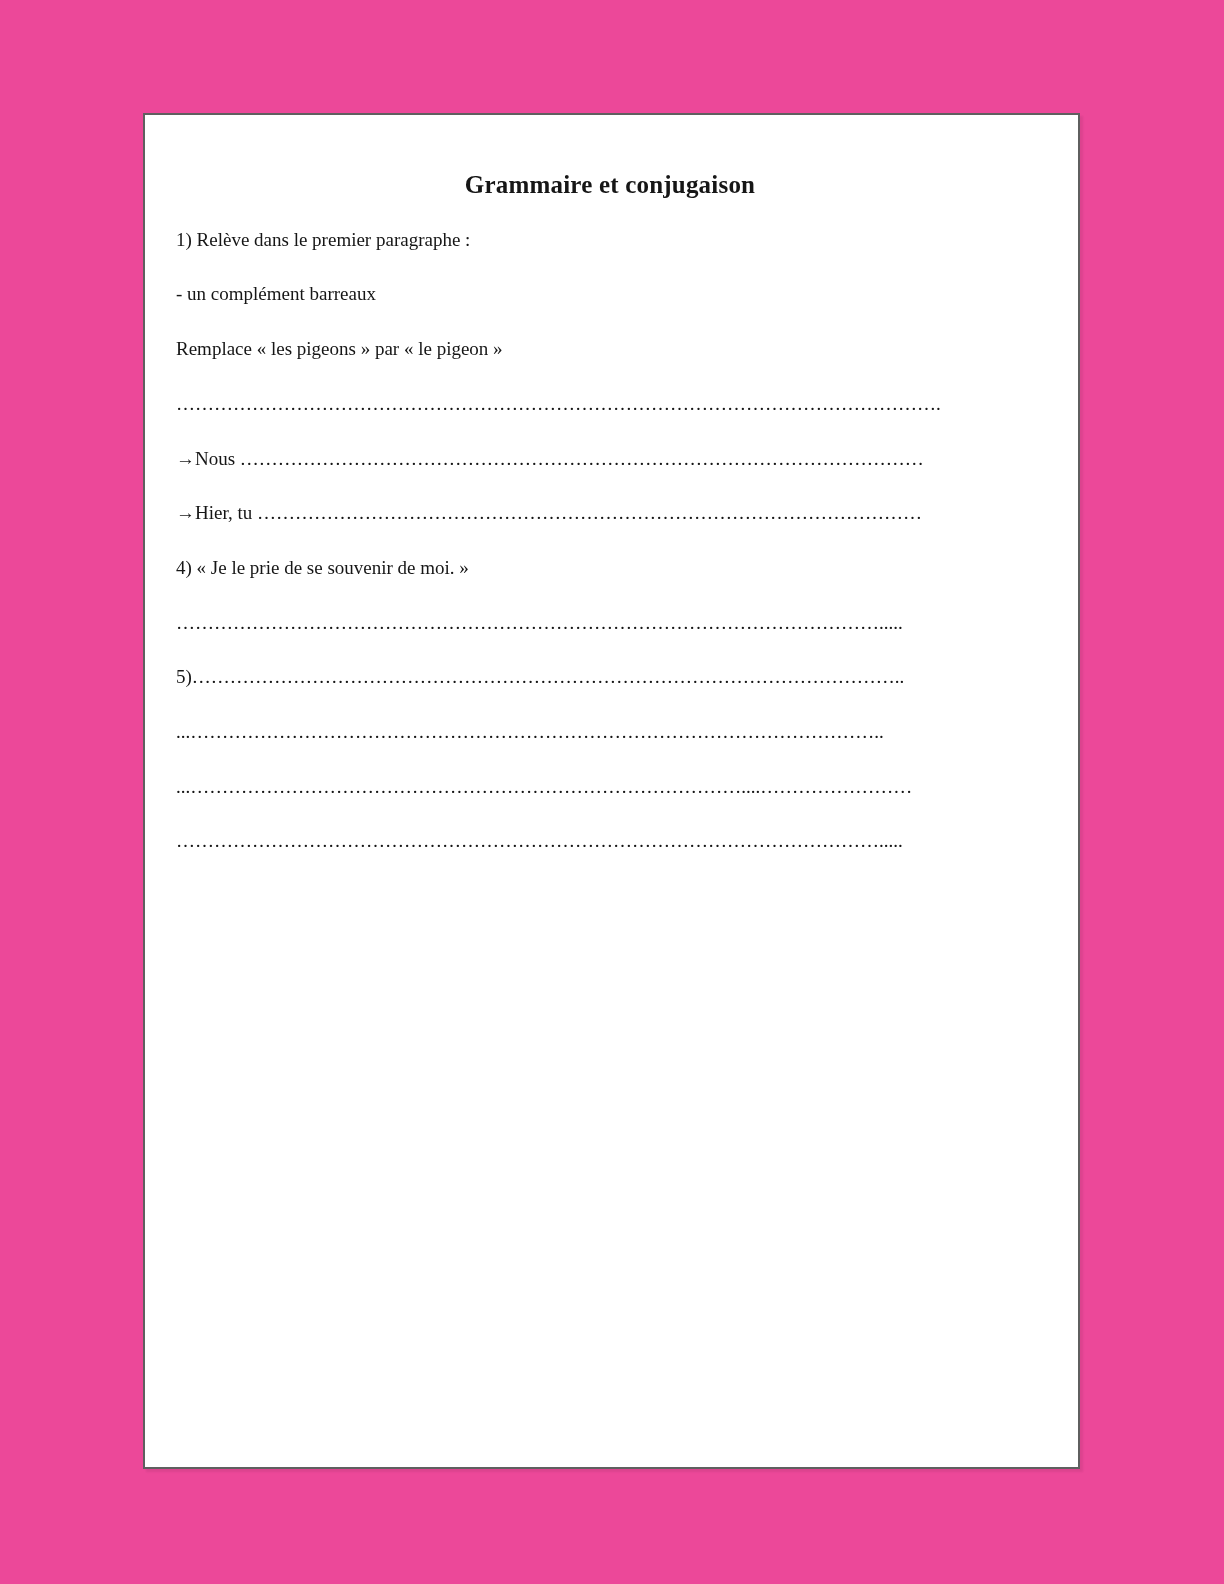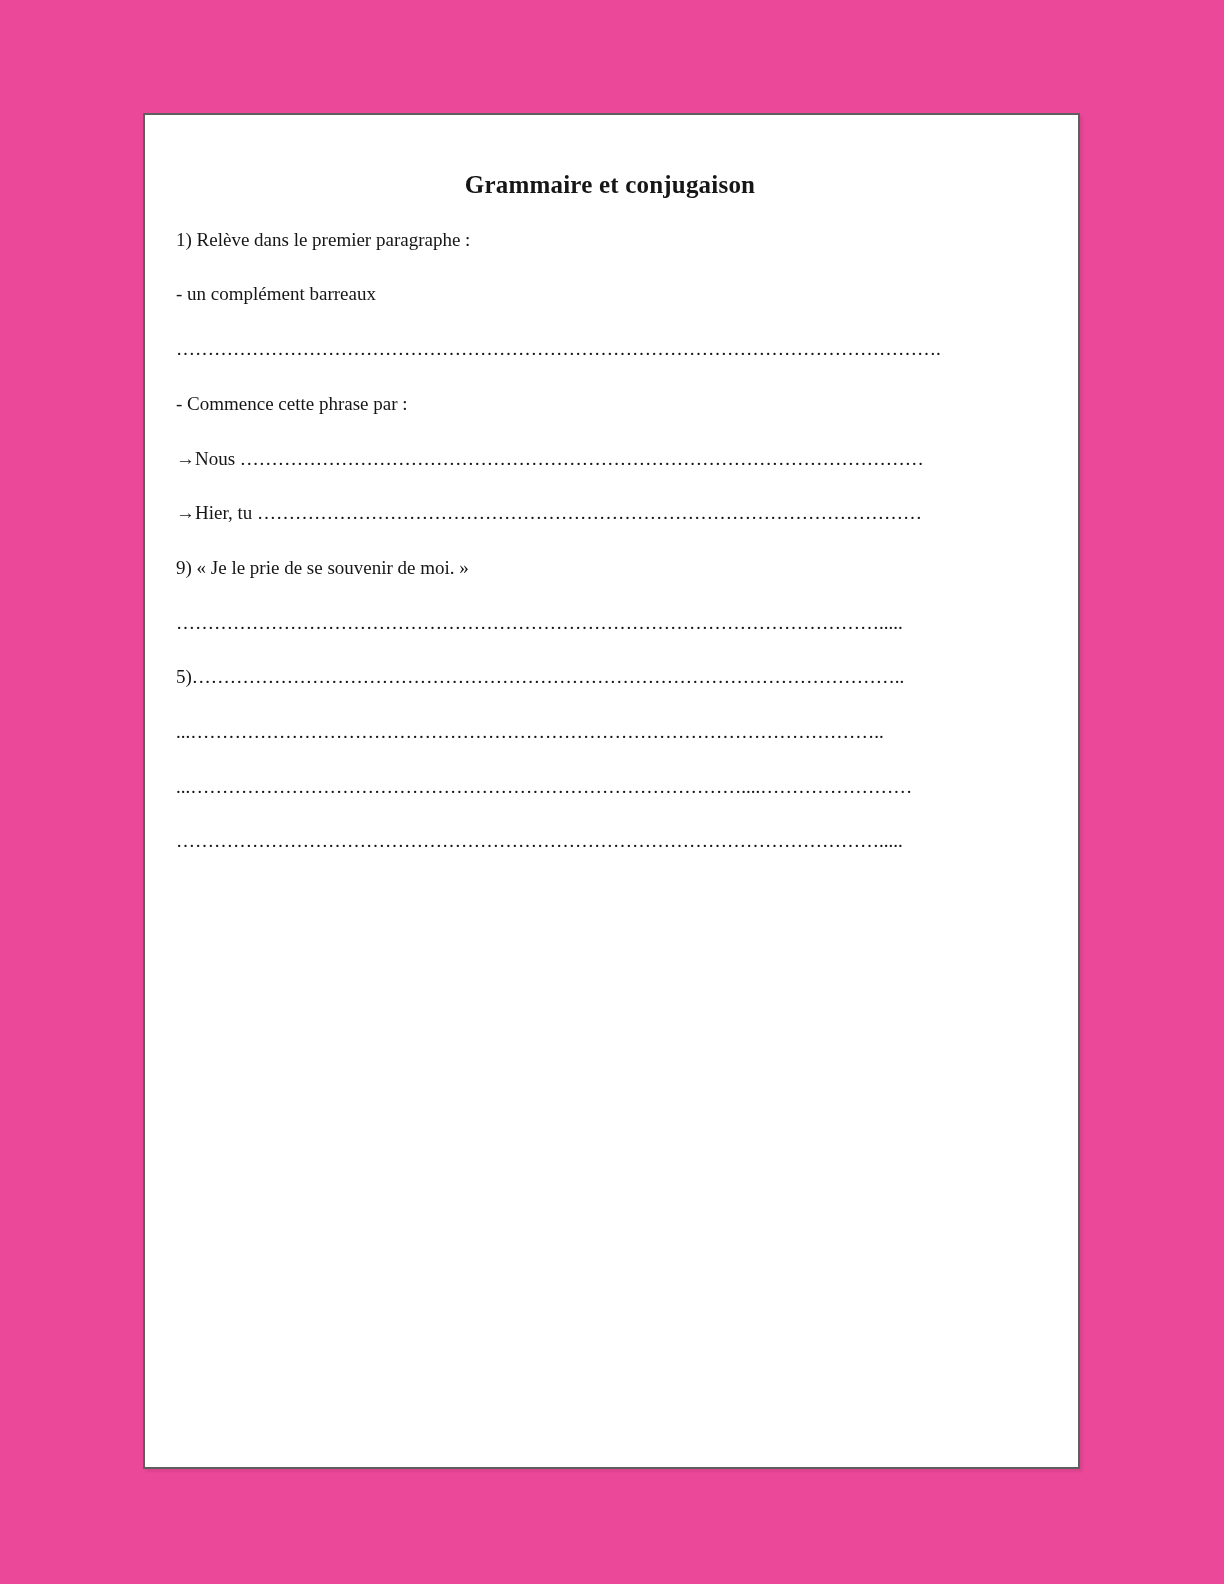--- a/index.html
+++ b/index.html
@@ -46,24 +46,24 @@
   }
 </style>
 </head>
 <body>
 
 <div class="canvas">
   <div class="frame">
     <h1 class="title">Grammaire et conjugaison</h1>
     <p class="line">1) Relève dans le premier paragraphe :</p>
     <p class="line">- un complément barreaux</p>
+    <p class="line">Remplace « les pigeons » par « le pigeon »</p>
     <p class="line">………………………………………………………………………………………………………….</p>
-    <p class="line">- Commence cette phrase par :</p>
     <p class="line">→Nous ………………………………………………………………………………………………</p>
     <p class="line">→Hier, tu ……………………………………………………………………………………………</p>
-    <p class="line">9) « Je le prie de se souvenir de moi. »</p>
+    <p class="line">4) « Je le prie de se souvenir de moi. »</p>
     <p class="line">………………………………………………………………………………………………….....</p>
     <p class="line">5)…………………………………………………………………………………………………..</p>
     <p class="line">...………………………………………………………………………………………………..</p>
     <p class="line">...……………………………………………………………………………....……………………</p>
     <p class="line">………………………………………………………………………………………………….....</p>
   </div>
 </div>
 
 </body></html>

